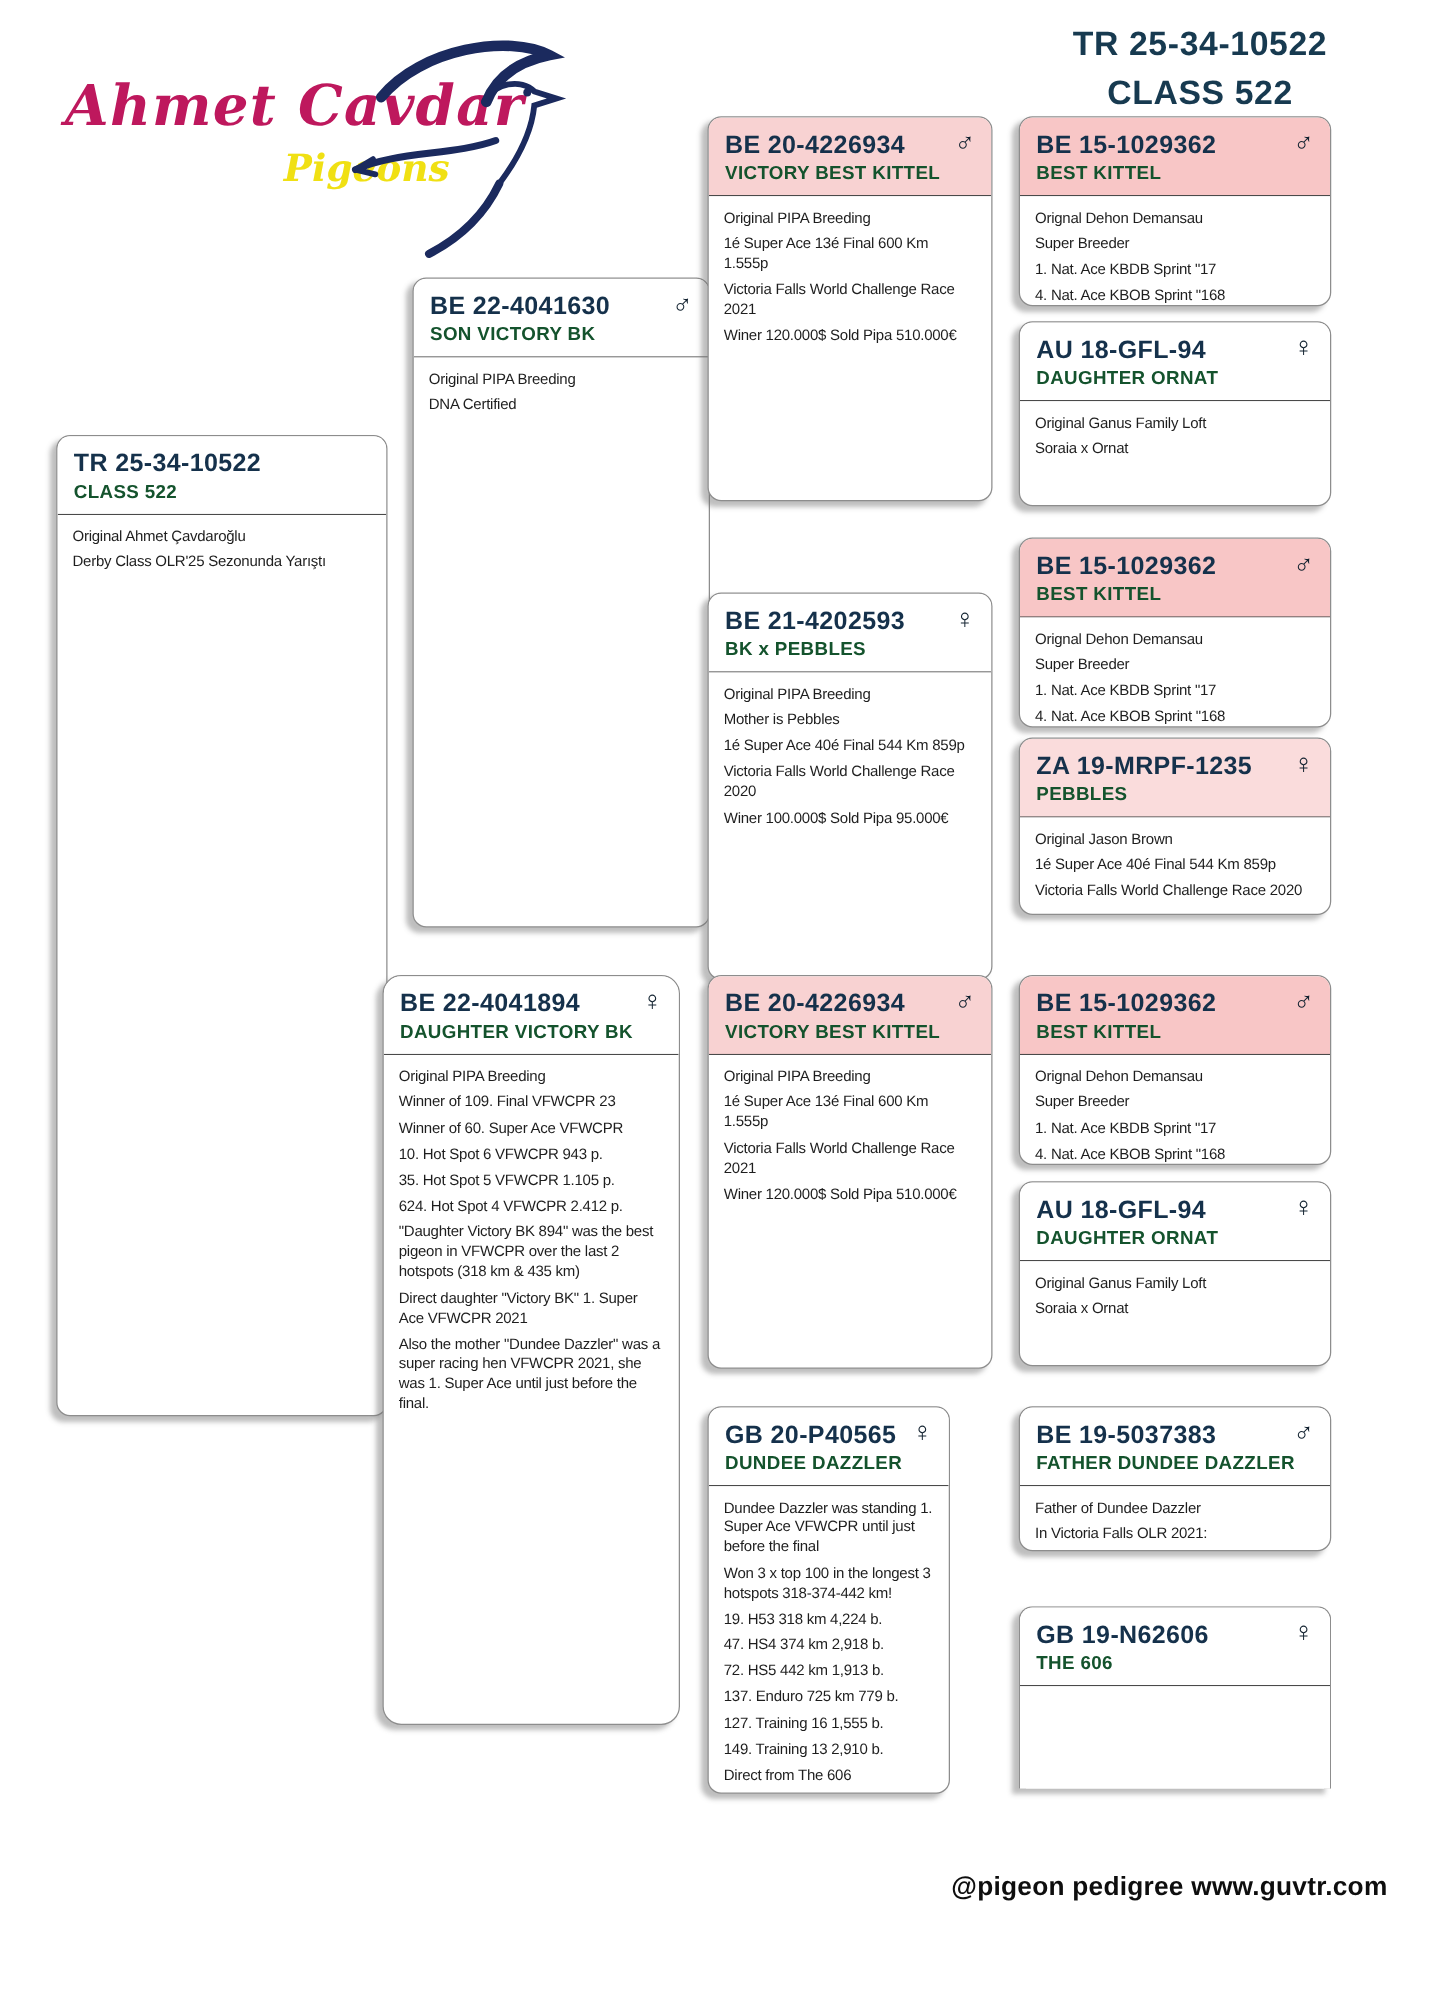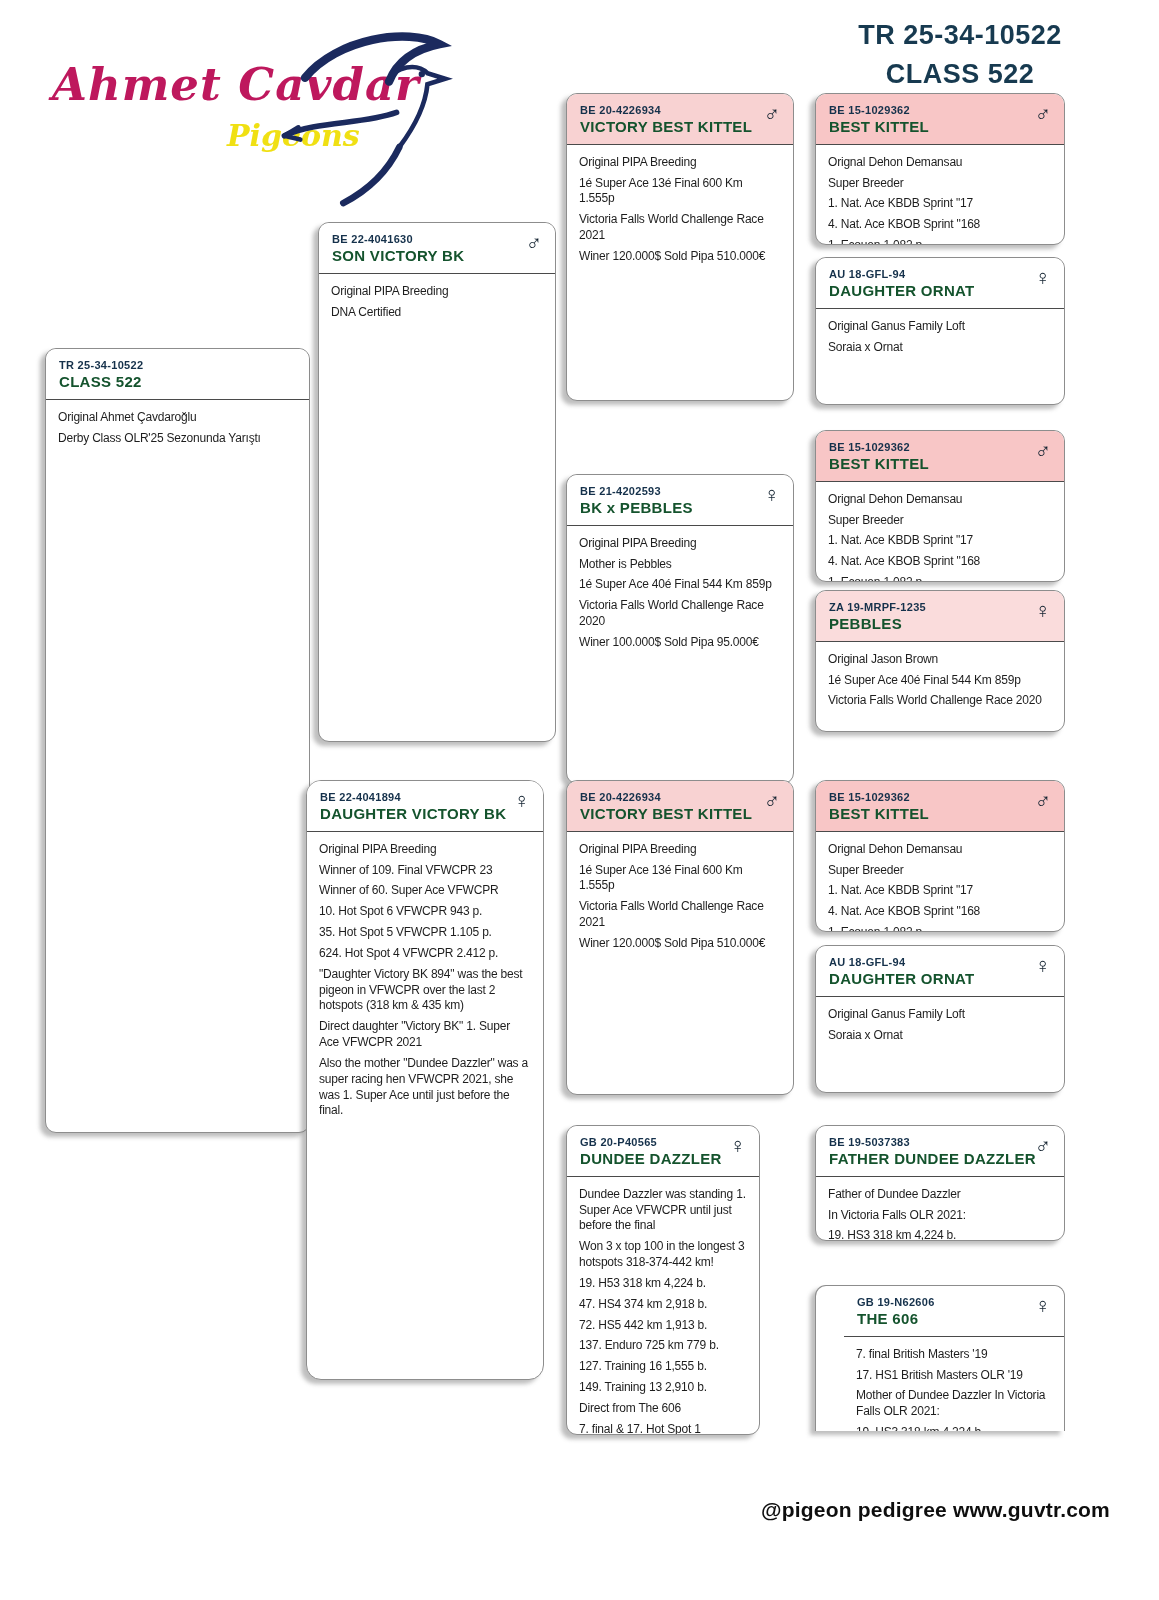--- a/index.html
+++ b/index.html
@@ -26,21 +26,21 @@
   
   .title-block { position:absolute; left:790px; top:16px; width:340px; text-align:center; }
   .title-line { font-size:27px; font-weight:bold; color:#173а50; color:#173a50; line-height:1.45; letter-spacing:.5px; }
 
   
   .pbox {
     position:absolute; background:#ffffff; border:1.6px solid #8d8d8d; border-radius:11px;
     box-shadow:-5px 4px 4px rgba(110,110,110,.45); overflow:hidden;
   }
   .hdr { position:relative; padding:9px 13px 7px 13px; border-bottom:1.6px solid #4a4a4a; border-radius:9px 9px 0 0; }
-  .ring  { font-size:11px; font-weight:bold; color:#15314b; line-height:1.3; letter-spacing:.3px; white-space:nowrap; }
+  .ring  { font-size:20px; font-weight:bold; color:#15314b; line-height:1.3; letter-spacing:.3px; white-space:nowrap; }
   .pname { font-size:15px; font-weight:bold; color:#14532d; line-height:1.3; letter-spacing:.3px; white-space:nowrap; }
   .sex { position:absolute; right:13px; top:9px; font-size:22px; font-weight:bold; color:#10202e; line-height:1; }
   .bodytxt { padding:10px 12px 8px 12px; }
   .bodytxt .line { font-size:12px; letter-spacing:-.2px; color:#1e1e1e; line-height:1.32; margin-bottom:5px; }
 
   
   .contact { position:absolute; left:72px; top:1380px; }
   .contact-name  { font-size:23px; font-weight:bold; color:#15314b; margin-bottom:20px; }
   .contact-phone { font-size:15px; font-weight:bold; color:#272727; margin-bottom:18px; }
   .contact-email { font-size:14px; font-weight:bold; color:#272727; margin-bottom:18px; }
@@ -79,21 +79,21 @@
     <div class="hdr" style="background-color: rgb(255, 255, 255);">
       <div class="ring">TR 25-34-10522</div>
       <div class="pname">CLASS 522</div>
     </div>
     <div class="bodytxt">
         <div class="line">Original Ahmet Çavdaroğlu</div>
         <div class="line">Derby Class OLR'25 Sezonunda Yarıştı</div>
       </div>
   </div>
 
-  <div class="pbox" style="left:318px;top:222px;width:238px;height:520px;">
+  <div class="pbox" style="left:330px;top:222px;width:238px;height:520px;">
     <div class="hdr" style="background-color: rgb(255, 255, 255);">
       <div class="ring">BE 22-4041630</div>
       <div class="pname">SON VICTORY BK</div>
       <span class="sex">♂</span>
     </div>
     <div class="bodytxt">
         <div class="line">Original PIPA Breeding</div>
         <div class="line">DNA Certified</div>
       </div>
   </div>
@@ -270,30 +270,24 @@
       <span class="sex">♂</span>
     </div>
     <div class="bodytxt">
         <div class="line">Father of Dundee Dazzler</div>
         <div class="line">In Victoria Falls OLR 2021:</div>
         <div class="line">19. HS3 318 km 4,224 b.</div>
         <div class="line">47. HS4 374 km 2,918 b.</div>
       </div>
   </div>
 
-  <div class="pbox" style="left:815px;top:1285px;width:250px;height:146px;border-bottom:none;border-radius:11px 11px 0 0;padding-left:28px;">
+  <div class="pbox" style="left:815px;top:1285px;width:250px;height:146px;border-bottom:none;border-radius:11px 11px 0 0;">
     <div class="hdr" style="background-color: rgb(255, 255, 255);">
       <div class="ring">GB 19-N62606</div>
       <div class="pname">THE 606</div>
       <span class="sex">♀</span>
     </div>
-    <div class="bodytxt">
-        <div class="line">7. final British Masters '19</div>
-        <div class="line">17. HS1 British Masters OLR '19</div>
-        <div class="line">Mother of Dundee Dazzler In Victoria Falls OLR 2021:</div>
-        <div class="line">19. HS3 318 km 4,224 b.</div>
-      </div>
   </div>
 
 
   <div class="credit">@pigeon pedigree www.guvtr.com</div>
 
 </div>
 
 </body></html>

